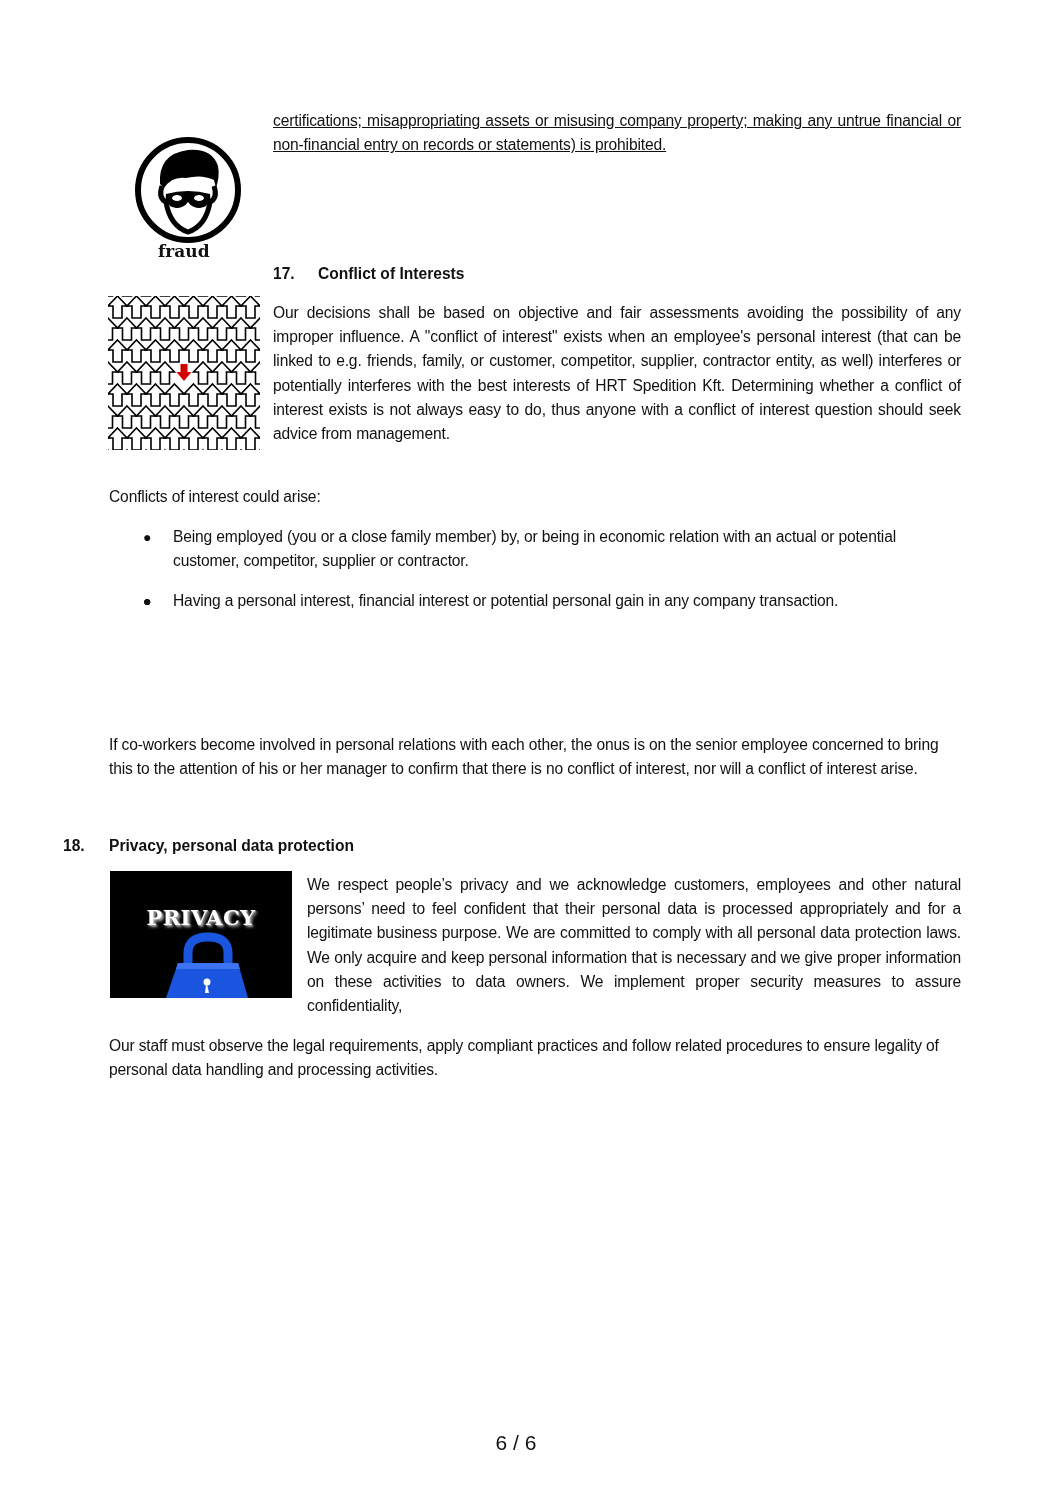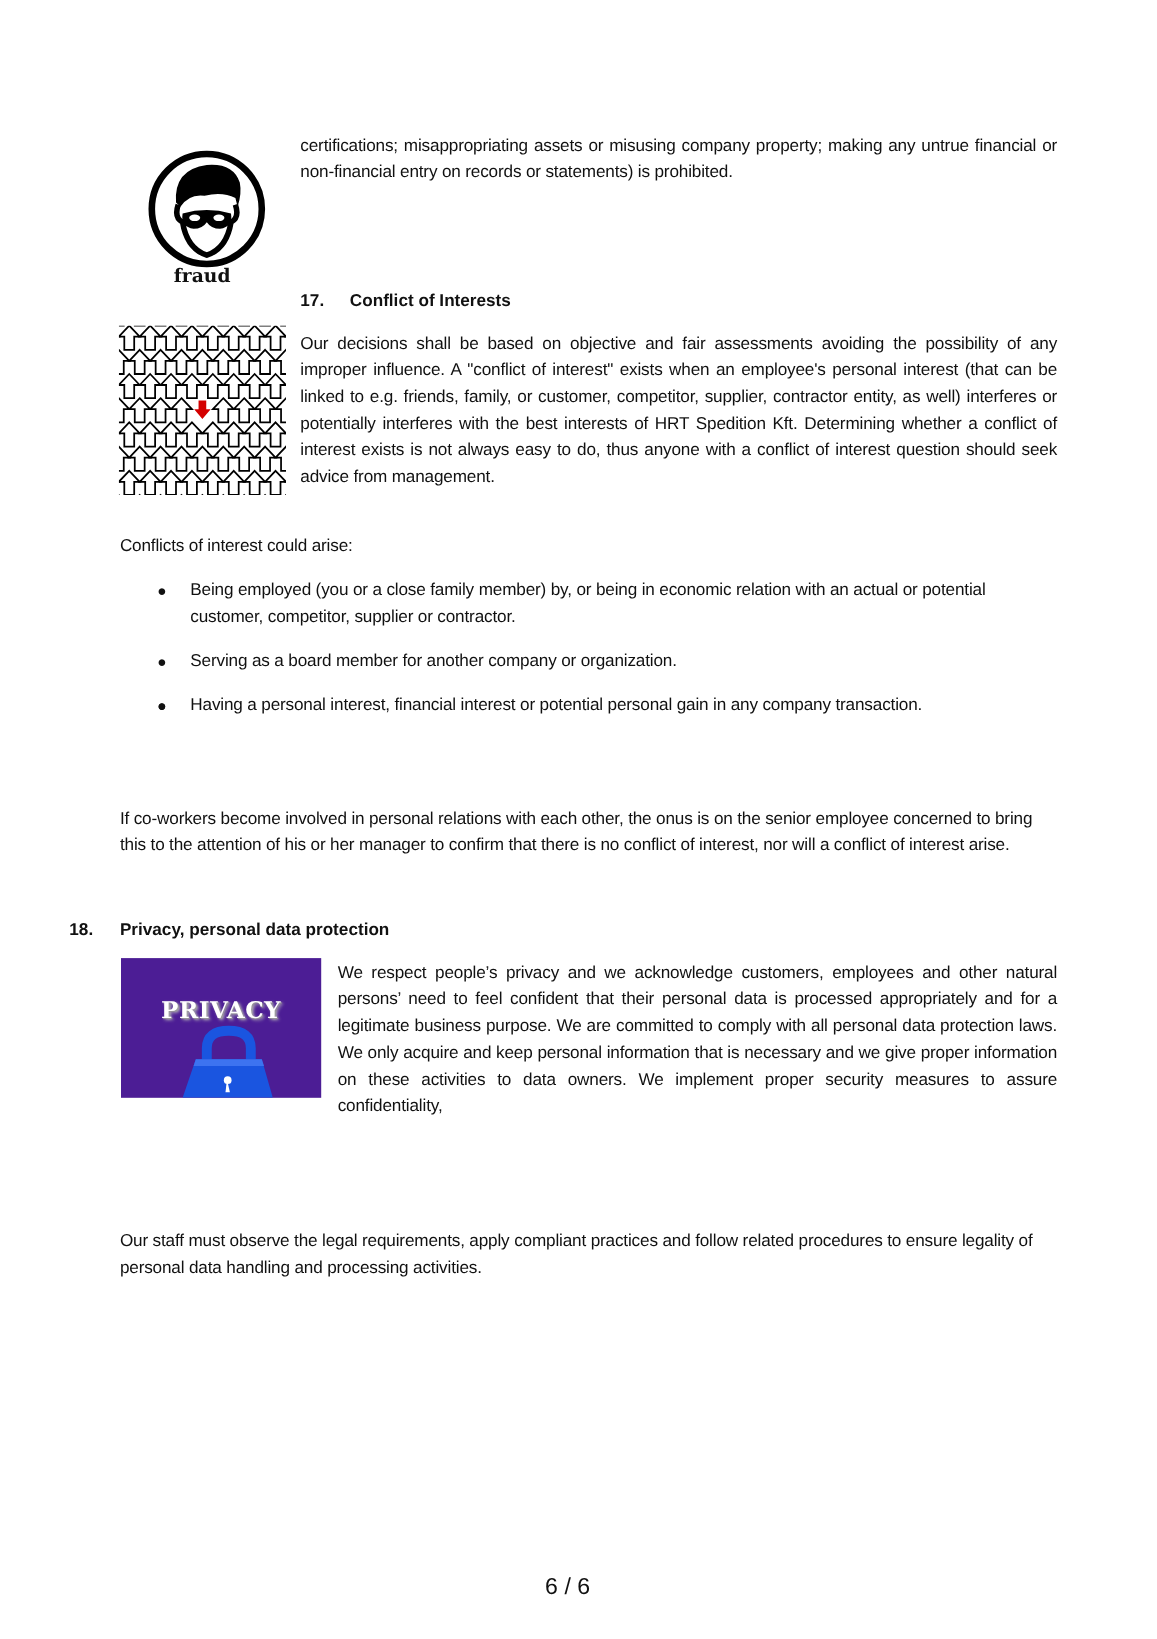--- a/index.html
+++ b/index.html
@@ -28,21 +28,21 @@
 
       <path d="M32 50 Q28 62 36 66 Q40 90 58 96 Q76 90 80 66 Q88 62 84 50" fill="none" stroke="#000" stroke-width="5"></path>
 
       <path d="M36 58 Q58 52 80 58 Q82 70 70 72 Q62 72 58 66 Q54 72 46 72 Q34 70 36 58 Z" fill="#000"></path>
       <ellipse cx="47" cy="62" rx="5" ry="3" fill="#fff"></ellipse>
       <ellipse cx="69" cy="62" rx="5" ry="3" fill="#fff"></ellipse>
     </svg>
     <div style="position:absolute; left:28px; top:106px; font-family:'DejaVu Serif', serif; font-weight:bold; font-size:17px; line-height:18px;">fraud</div>
   </div>
 
-  <div class="abs txt just" style="left:273px; top:121px; width:688px;">certifications; misappropriating assets or misusing company property; making any untrue financial or non-financial entry on records or statements) is prohibited.</div>
+  <div class="abs txt just" style="left:273px; top:109px; width:688px;text-decoration:underline;">certifications; misappropriating assets or misusing company property; making any untrue financial or non-financial entry on records or statements) is prohibited.</div>
 
   <div class="abs head" style="left:273px; top:264px;">
     <span style="display:inline-block; width:45px;">17.</span><span>Conflict of Interests</span>
   </div>
 
   <div class="abs" style="left:108px; top:296px; width:152px; height:154px; overflow:hidden;">
     <svg id="arrows-svg" width="152" height="154" viewBox="0 0 152 154">
         <path d="M0 -22 L9.5 -12 L4.5 -12 L4.5 0 L-4.5 0 L-4.5 -12 L-9.5 -12 Z" fill="#fff" stroke="#000" stroke-width="1.6"></path>
         <path d="M19 -22 L28.5 -12 L23.5 -12 L23.5 0 L14.5 0 L14.5 -12 L9.5 -12 Z" fill="#fff" stroke="#000" stroke-width="1.6"></path>
         <path d="M38 -22 L47.5 -12 L42.5 -12 L42.5 0 L33.5 0 L33.5 -12 L28.5 -12 Z" fill="#fff" stroke="#000" stroke-width="1.6"></path>
@@ -135,40 +135,40 @@
         <path d="M171 154 L180.5 164 L175.5 164 L175.5 176 L166.5 176 L166.5 164 L161.5 164 Z" fill="#fff" stroke="#000" stroke-width="1.6"></path>
       </svg>
   </div>
 
   <div class="abs txt just" style="left:273px; top:301px; width:688px;">Our decisions shall be based on objective and fair assessments avoiding the possibility of any improper influence. A "conflict of interest" exists when an employee's personal interest (that can be linked to e.g. friends, family, or customer, competitor, supplier, contractor entity, as well) interferes or potentially interferes with the best interests of HRT Spedition Kft. Determining whether a conflict of interest exists is not always easy to do, thus anyone with a conflict of interest question should seek advice from management.</div>
 
   <div class="abs txt" style="left:109px; top:485px;">Conflicts of interest could arise:</div>
 
   <ul class="abs txt bullets" style="left:109px; top:525px; width:852px;">
     <li><span class="dot">●</span><span>Being employed (you or a close family member) by, or being in economic relation with an actual or potential customer, competitor, supplier or contractor.</span></li>
-    <li><span class="dot">●</span><span>Serving as a board member for another company or organization.</span></li>
+    <li><span class="dot">●</span></li>
     <li><span class="dot">●</span></li>
     <li><span class="dot">●</span><span>Having a personal interest, financial interest or potential personal gain in any company transaction.</span></li>
   </ul>
 
   <div class="abs txt" style="left:109px; top:709px; width:852px;margin-top:24px;">If co-workers become involved in personal relations with each other, the onus is on the senior employee concerned to bring this to the attention of his or her manager to confirm that there is no conflict of interest, nor will a conflict of interest arise.</div>
 
   <div class="abs head" style="left:63px; top:836px;">
     <span style="display:inline-block; width:46px;">18.</span><span>Privacy, personal data protection</span>
   </div>
 
-  <div class="abs" style="left:110px; top:871px; width:182px; height:127px; background:#4c1d95;">
+  <div class="abs" style="left:110px; top:871px; width:182px; height:127px; background:#000000;">
     <div style="position:absolute; left:0; width:182px; top:34px; text-align:center; font-family:'DejaVu Serif', serif; font-weight:bold; font-size:21px; color:#fff; text-shadow:1px 1px 1px #999, 2px 2px 3px #bbb; letter-spacing:0.5px;">PRIVACY</div>
     <svg width="182" height="127" viewBox="0 0 182 127" style="position:absolute; left:0; top:0;">
       <path d="M78 92 L78 82 Q78 66 98 66 Q118 66 118 82 L118 92" fill="none" stroke="#1a55e0" stroke-width="9"></path>
       <path d="M68 92 L128 92 L138 127 L56 127 Z" fill="#1a55e0"></path>
       <path d="M68 92 L128 92 L130 98 L66 98 Z" fill="#3d73f0"></path>
       <circle cx="97" cy="111" r="3.5" fill="#fff"></circle>
       <path d="M96 113 L95 122 L99 122 L97 113 Z" fill="#fff"></path>
     </svg>
   </div>
 
   <div class="abs txt just" style="left:307px; top:873px; width:654px; text-align-last:justify;">We respect people’s privacy and we acknowledge customers, employees and other natural persons’ need to feel confident that their personal data is processed appropriately and for a legitimate business purpose. We are committed to comply with all personal data protection laws. We only acquire and keep personal information that is necessary and we give proper information on these activities to data owners. We implement proper security measures to assure confidentiality,</div>
 
-  <div class="abs txt" style="left:109px; top:1117px; width:852px;">Our staff must observe the legal requirements, apply compliant practices and follow related procedures to ensure legality of personal data handling and processing activities.</div>
+  <div class="abs txt" style="left:109px; top:1034px; width:852px;">Our staff must observe the legal requirements, apply compliant practices and follow related procedures to ensure legality of personal data handling and processing activities.</div>
 
   <div class="abs footer" style="left:0; width:1032px; top:1431px; text-align:center;">6 / 6</div>
 </div>
 
 </body></html>

